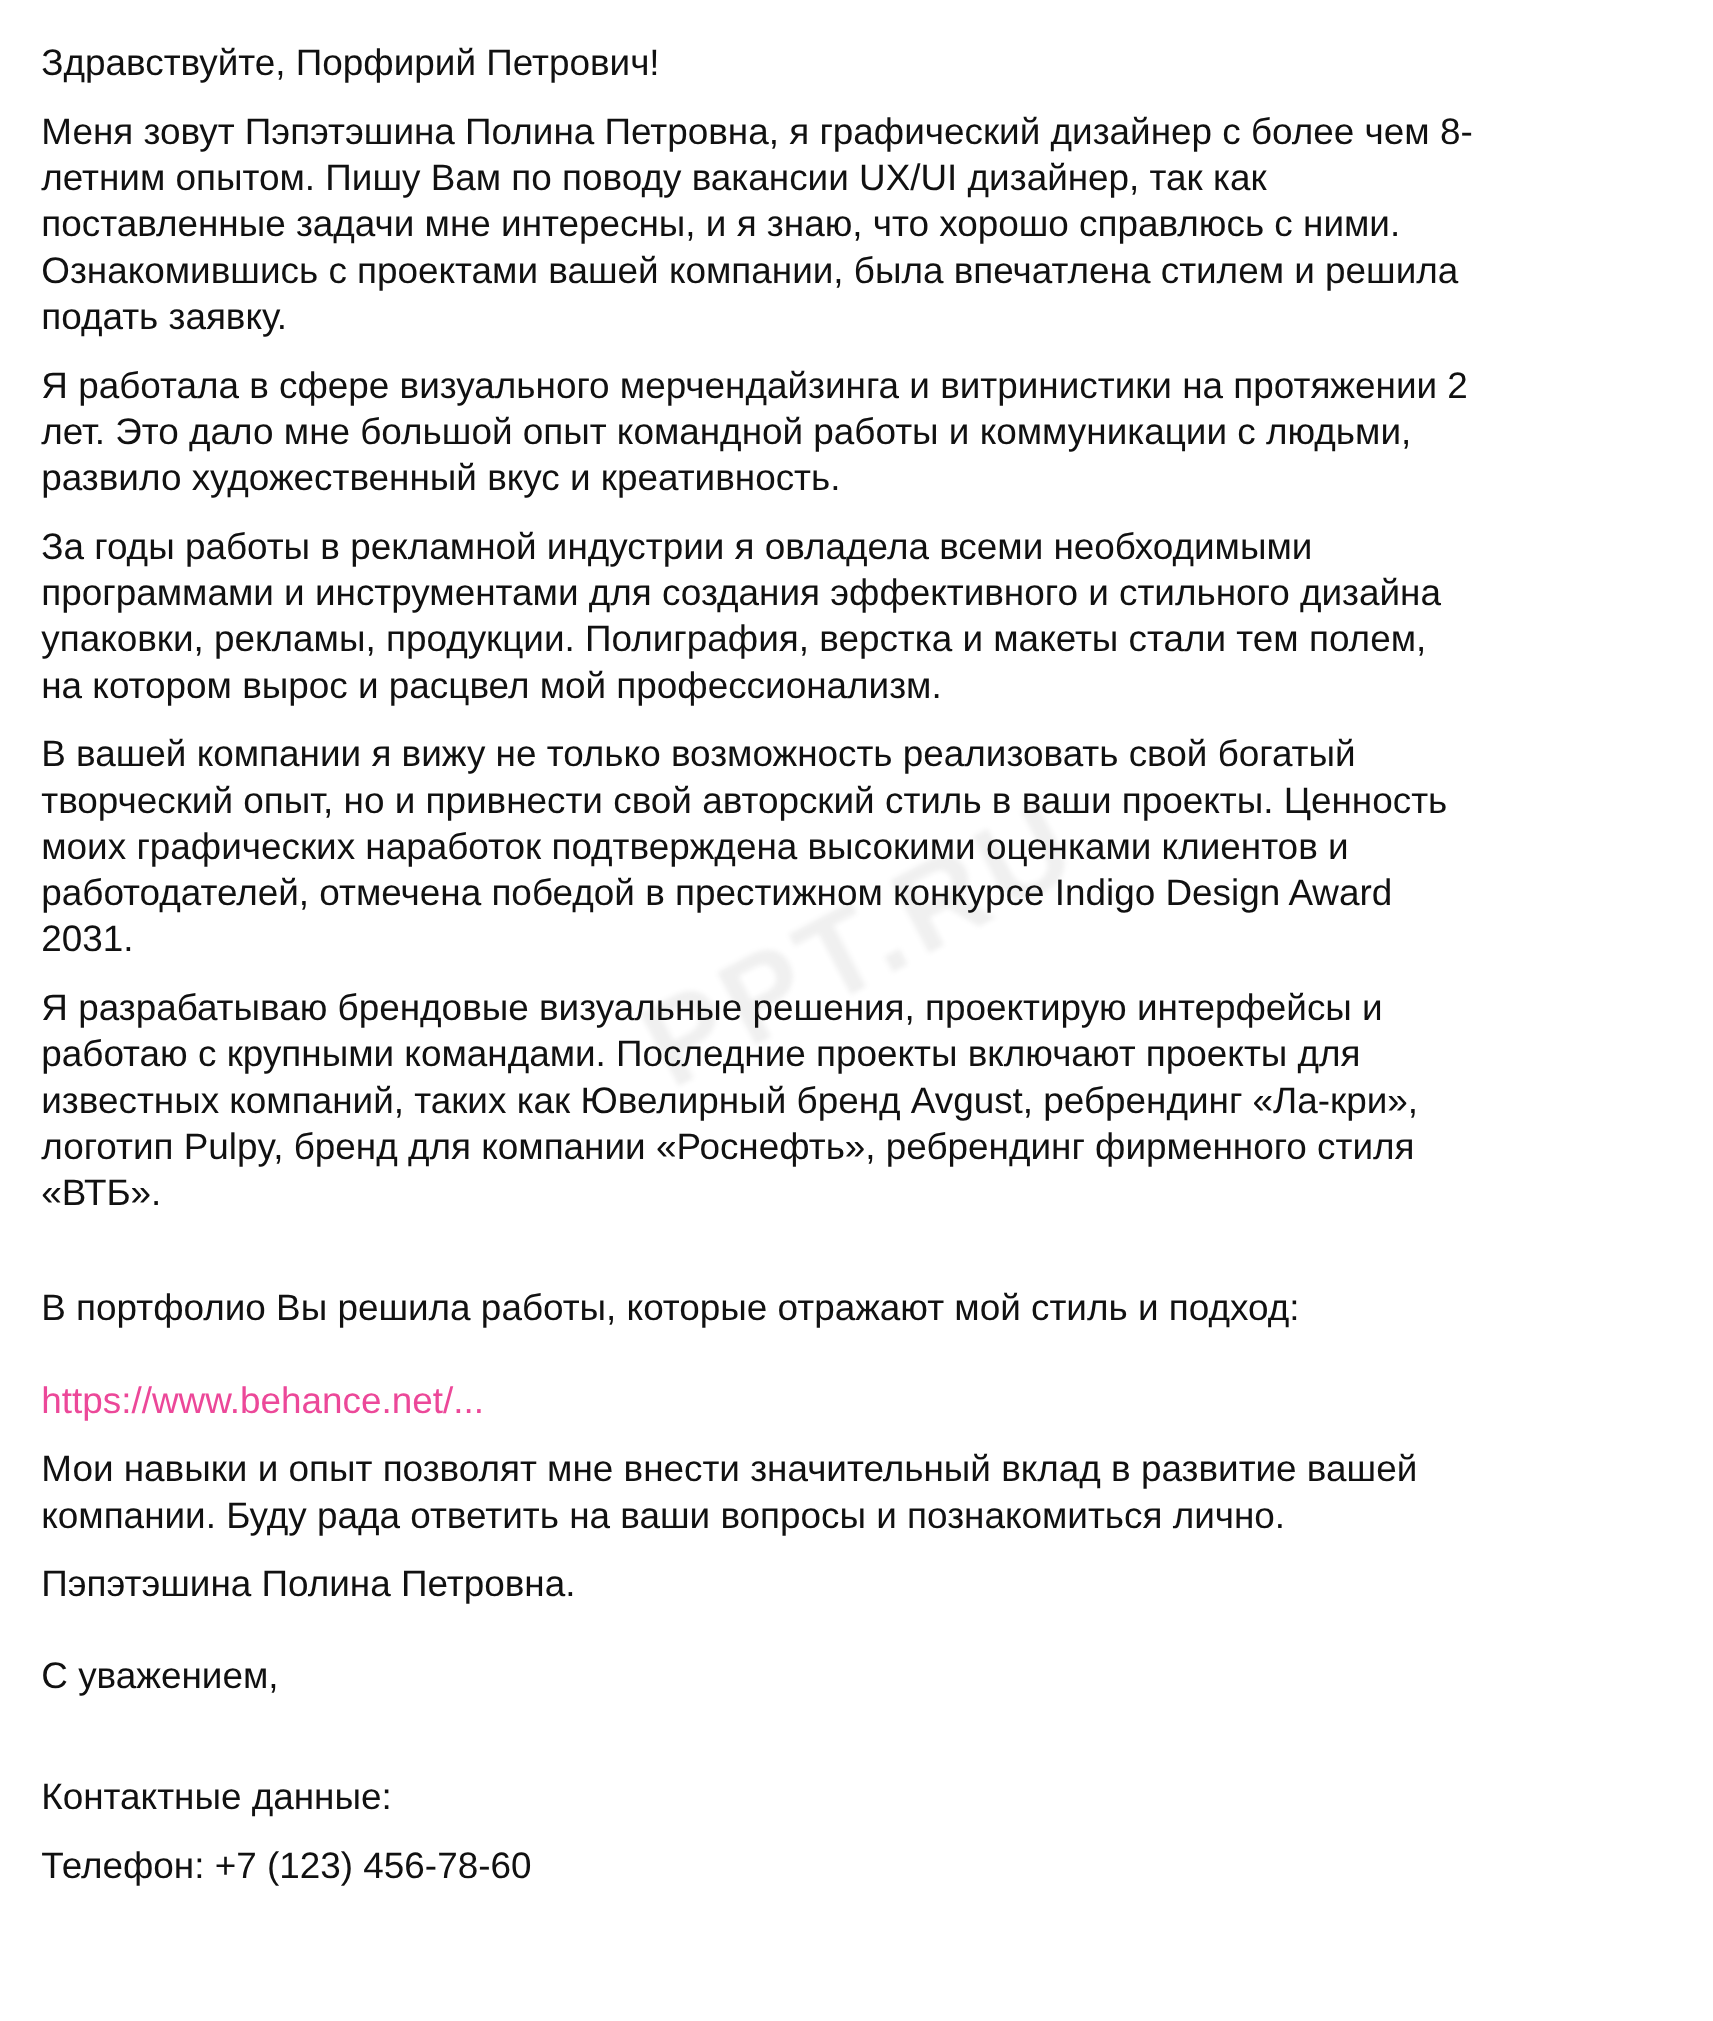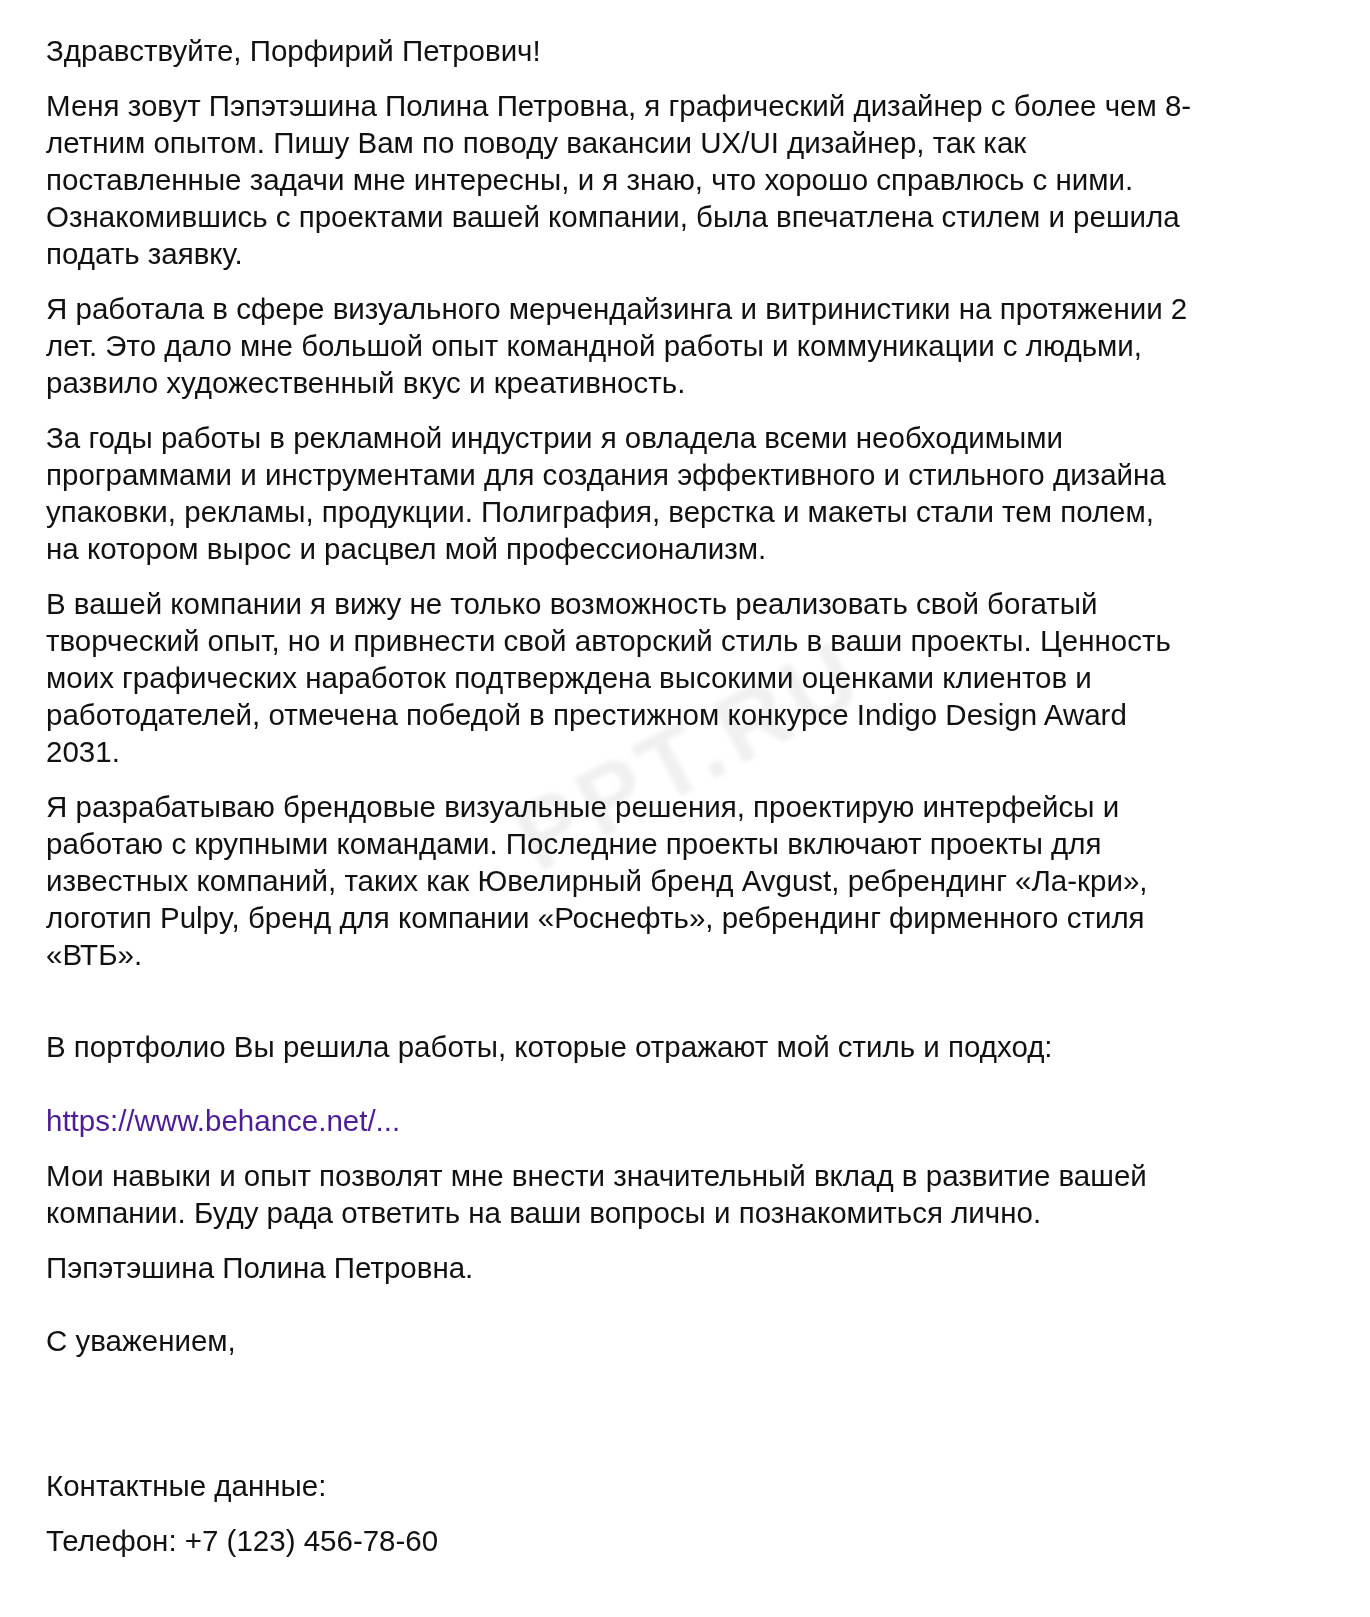--- a/index.html
+++ b/index.html
@@ -10,45 +10,45 @@
     body {
       width: 1370px;
       height: 1617px;
       position: relative;
       overflow: hidden;
       font-family: "Liberation Sans", sans-serif;
       color: #111111;
     }
     .doc {
       position: absolute;
-      left: 46px;
+      left: 33px;
       top: 32px;
       width: 1290px;
       font-size: 29.5px;
       line-height: 37px;
     }
     .p {
       margin: 0 0 18px 0;
       white-space: pre-line;
     }
     .gap-large { margin-top: 36px; }
-    .gap-xlarge { margin-top: 108px; }
+    .gap-xlarge { margin-top: 60px; }
     .watermark {
       position: absolute;
       left: 500px;
       top: 700px;
       font-size: 96px;
       font-weight: bold;
       color: rgba(0,0,0,0.06);
       transform: rotate(-28deg);
       letter-spacing: 6px;
       pointer-events: none;
       filter: blur(2px);
     }
-    .link { color: #4c1d95; text-decoration: none; }
+    .link { color: #ec4899; text-decoration: none; }
   </style>
 </head>
 <body>
 
 <div class="watermark">PPT.RU</div>
 
 <div class="doc">
   <p class="p">Здравствуйте, Порфирий Петрович!</p>
 
   <p class="p">Меня зовут Пэпэтэшина Полина Петровна, я графический дизайнер с более чем 8-

